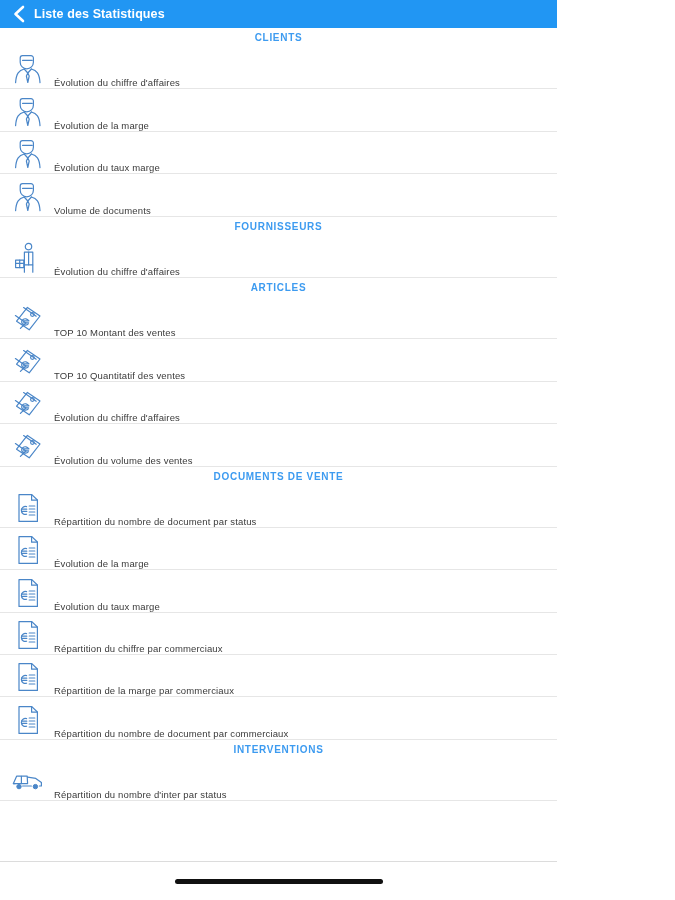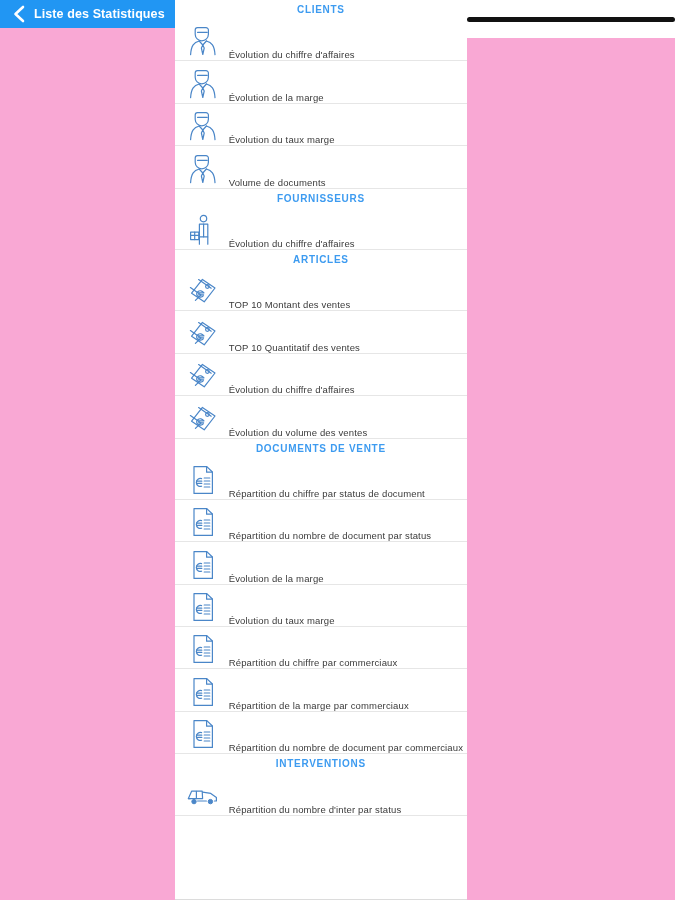--- a/index.html
+++ b/index.html
@@ -5,23 +5,23 @@
   * { box-sizing: border-box; }
   html, body {
     margin: 0; padding: 0;
     width: 675px; height: 900px;
     background: #ffffff;
     font-family: "Liberation Sans", "DejaVu Sans", sans-serif;
     overflow: hidden;
   }
 
   .app {
-    width: 675px; height: 900px;
-    display: flex; flex-direction: row;
-    background: #f9a8d4;
+    width: 557px; height: 900px;
+    display: flex; flex-direction: column;
+    background: #6d28d9;
   }
 
   
   .navbar {
     height: 28px;
     min-height: 28px;
     background: #2196f3;
     display: flex;
     align-items: center;
     padding: 0 10px;
@@ -260,32 +260,20 @@
         <div class="row">
           <div class="row-icon">
             <svg width="28" height="32" viewBox="0 0 28 32">
               <path d="M5 2.6 h12.8 L23.4 8 v21.4 h-18.4 z" stroke="#4a86c8" fill="none" stroke-width="1.2" stroke-linecap="round" stroke-linejoin="round"></path>
               <path d="M17.6 2.6 v5.6 h5.7" stroke="#4a86c8" fill="none" stroke-width="1.2" stroke-linecap="round" stroke-linejoin="round"></path>
               <path d="M12.6 14.6 a4 4 0 1 0 0 7.6" stroke="#4a86c8" fill="none" stroke-width="1.2" stroke-linecap="round" stroke-linejoin="round"></path>
               <path d="M7.6 17.2 h5.2 M7.6 19.4 h5.2" stroke="#4a86c8" fill="none" stroke-width="1.2" stroke-linecap="round" stroke-linejoin="round"></path>
               <path d="M15.2 14 h5.6 M15.2 17 h5.6 M15.2 20 h5.6 M15.2 23 h5.6" stroke="#4a86c8" fill="none" stroke-width="1.2" stroke-linecap="round" stroke-linejoin="round"></path>
             </svg>
           </div>
-          <div class="row-label">Répartition du chiffre par status de document</div>
-        </div>
-        <div class="row">
-          <div class="row-icon">
-            <svg width="28" height="32" viewBox="0 0 28 32">
-              <path d="M5 2.6 h12.8 L23.4 8 v21.4 h-18.4 z" stroke="#4a86c8" fill="none" stroke-width="1.2" stroke-linecap="round" stroke-linejoin="round"></path>
-              <path d="M17.6 2.6 v5.6 h5.7" stroke="#4a86c8" fill="none" stroke-width="1.2" stroke-linecap="round" stroke-linejoin="round"></path>
-              <path d="M12.6 14.6 a4 4 0 1 0 0 7.6" stroke="#4a86c8" fill="none" stroke-width="1.2" stroke-linecap="round" stroke-linejoin="round"></path>
-              <path d="M7.6 17.2 h5.2 M7.6 19.4 h5.2" stroke="#4a86c8" fill="none" stroke-width="1.2" stroke-linecap="round" stroke-linejoin="round"></path>
-              <path d="M15.2 14 h5.6 M15.2 17 h5.6 M15.2 20 h5.6 M15.2 23 h5.6" stroke="#4a86c8" fill="none" stroke-width="1.2" stroke-linecap="round" stroke-linejoin="round"></path>
-            </svg>
-          </div>
           <div class="row-label">Répartition du nombre de document par status</div>
         </div>
         <div class="row">
           <div class="row-icon">
             <svg width="28" height="32" viewBox="0 0 28 32">
               <path d="M5 2.6 h12.8 L23.4 8 v21.4 h-18.4 z" stroke="#4a86c8" fill="none" stroke-width="1.2" stroke-linecap="round" stroke-linejoin="round"></path>
               <path d="M17.6 2.6 v5.6 h5.7" stroke="#4a86c8" fill="none" stroke-width="1.2" stroke-linecap="round" stroke-linejoin="round"></path>
               <path d="M12.6 14.6 a4 4 0 1 0 0 7.6" stroke="#4a86c8" fill="none" stroke-width="1.2" stroke-linecap="round" stroke-linejoin="round"></path>
               <path d="M7.6 17.2 h5.2 M7.6 19.4 h5.2" stroke="#4a86c8" fill="none" stroke-width="1.2" stroke-linecap="round" stroke-linejoin="round"></path>
               <path d="M15.2 14 h5.6 M15.2 17 h5.6 M15.2 20 h5.6 M15.2 23 h5.6" stroke="#4a86c8" fill="none" stroke-width="1.2" stroke-linecap="round" stroke-linejoin="round"></path>

